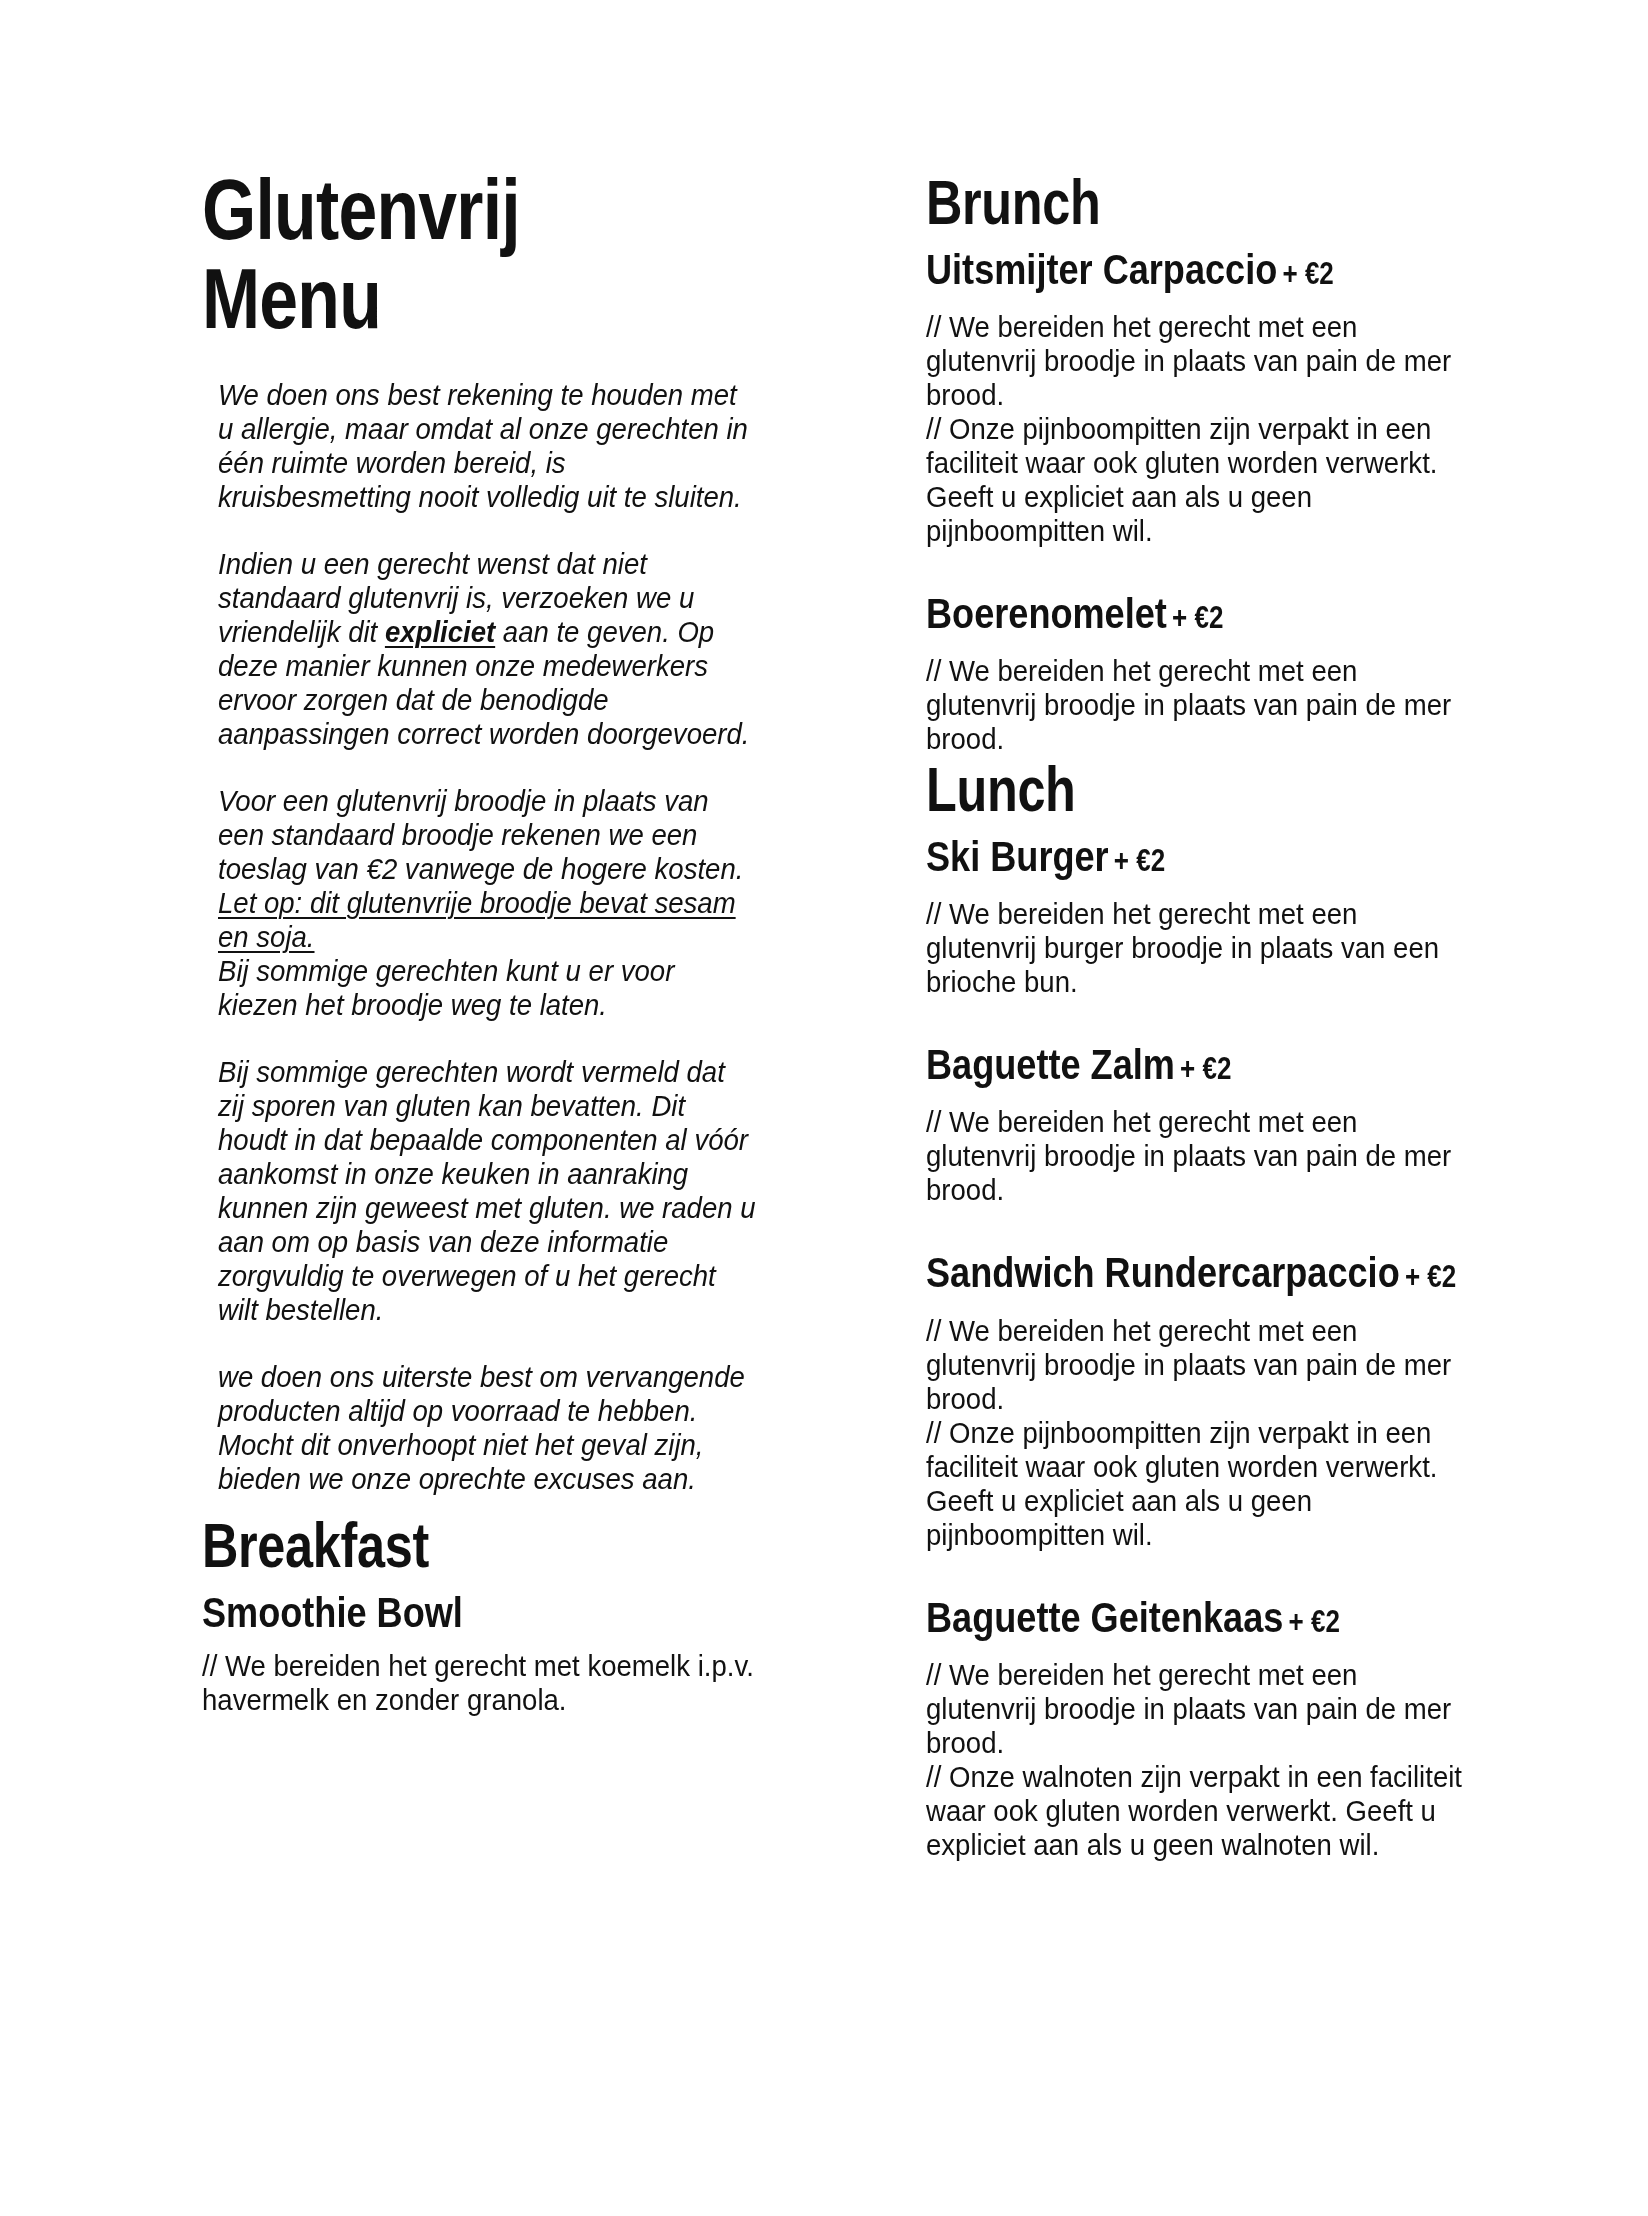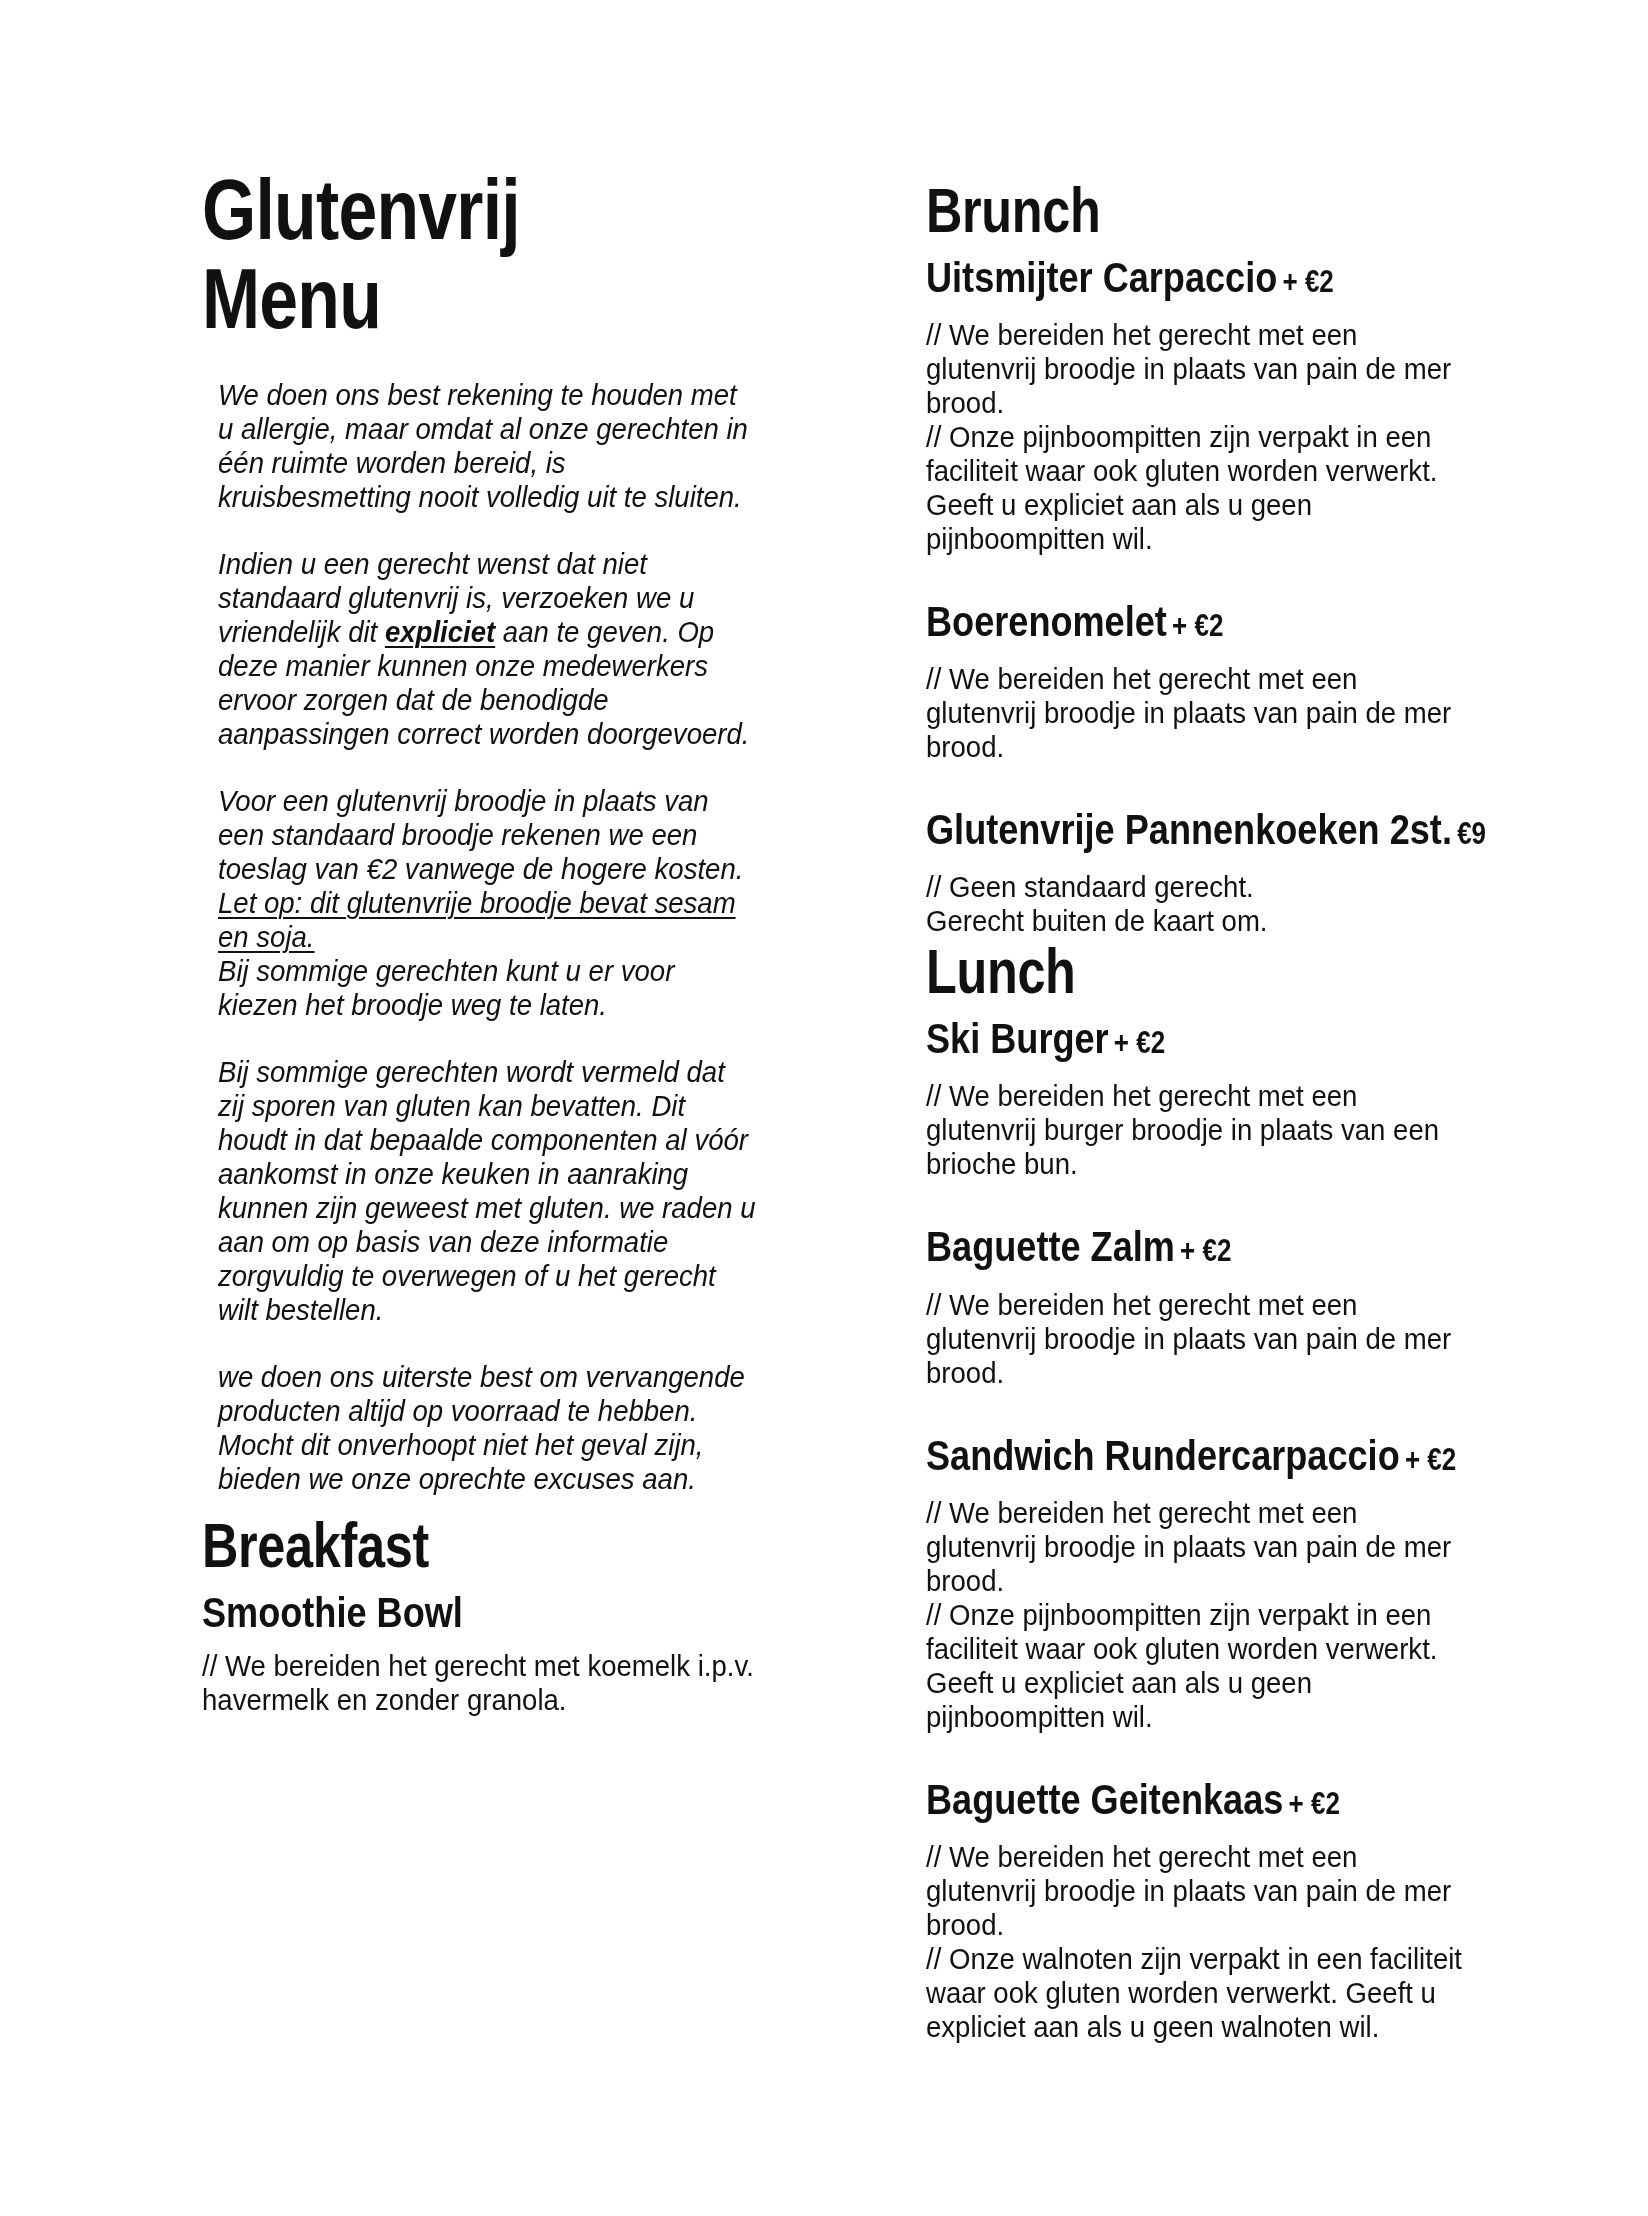--- a/index.html
+++ b/index.html
@@ -66,21 +66,21 @@
     text-underline-offset: 4.4px;
   }
   .seg-underline {
     text-decoration: underline;
     text-decoration-thickness: 1.8px;
     text-underline-offset: 4.4px;
   }
 
   .section-block { }
   .col-left .section-block { }
-  .col-right .section-block:first-child { margin-top: 12px; }
+  .col-right .section-block:first-child { margin-top: 4px; }
 
   .item { margin-top: 42px; }
   .item:first-of-type { margin-top: 0; }
   .note {
     font-size: 29px;
     line-height: 34px;
     transform: scaleX(0.95);
     transform-origin: 0 0;
   }
   .clipped-note-box { height: 20.4px; overflow: hidden; }
@@ -117,25 +117,20 @@
           <h2 class="section-title">Brunch</h2>
           <div class="item">
             <h3 class="item-title"><span class="item-name">Uitsmijter Carpaccio</span><span class="item-price">+ €2</span></h3>
             <div class="note">//  We bereiden het gerecht met een glutenvrij broodje in plaats van pain de mer brood.</div>
             <div class="note">//  Onze pijnboompitten zijn verpakt in een faciliteit waar ook gluten worden verwerkt. Geeft u expliciet aan als u geen pijnboompitten wil.</div>
           </div>
           <div class="item">
             <h3 class="item-title"><span class="item-name">Boerenomelet</span><span class="item-price">+ €2</span></h3>
             <div class="note">//  We bereiden het gerecht met een glutenvrij broodje in plaats van pain de mer brood.</div>
           </div>
-          <div class="item">
-            <h3 class="item-title"><span class="item-name">Glutenvrije Pannenkoeken 2st.</span><span class="item-price">€9</span></h3>
-            <div class="note">//  Geen standaard gerecht.</div>
-            <div class="note">Gerecht buiten de kaart om.</div>
-          </div>
         </section>
         <section class="section-block">
           <h2 class="section-title">Lunch</h2>
           <div class="item">
             <h3 class="item-title"><span class="item-name">Ski Burger</span><span class="item-price">+ €2</span></h3>
             <div class="note">//  We bereiden het gerecht met een glutenvrij burger broodje in plaats van een brioche bun.</div>
           </div>
           <div class="item">
             <h3 class="item-title"><span class="item-name">Baguette Zalm</span><span class="item-price">+ €2</span></h3>
             <div class="note">//  We bereiden het gerecht met een glutenvrij broodje in plaats van pain de mer brood.</div>

